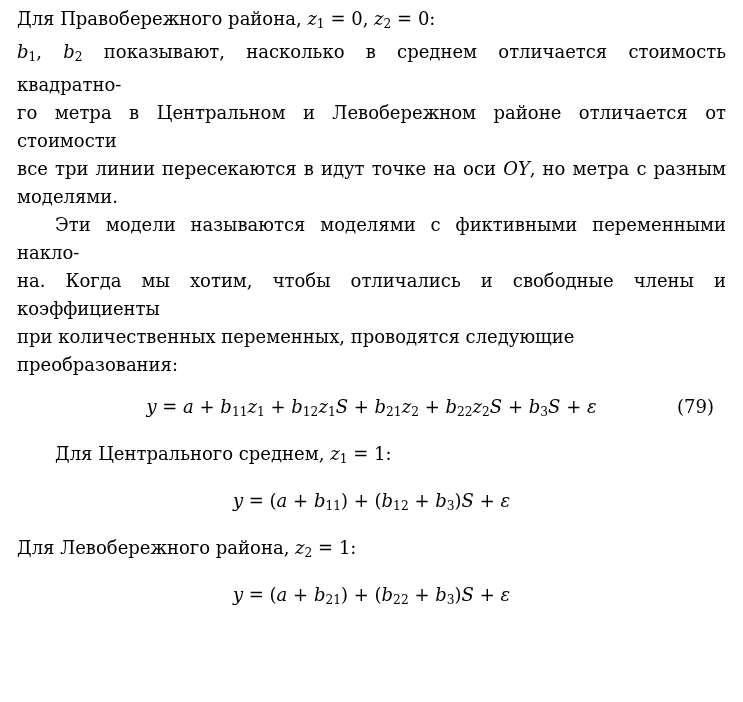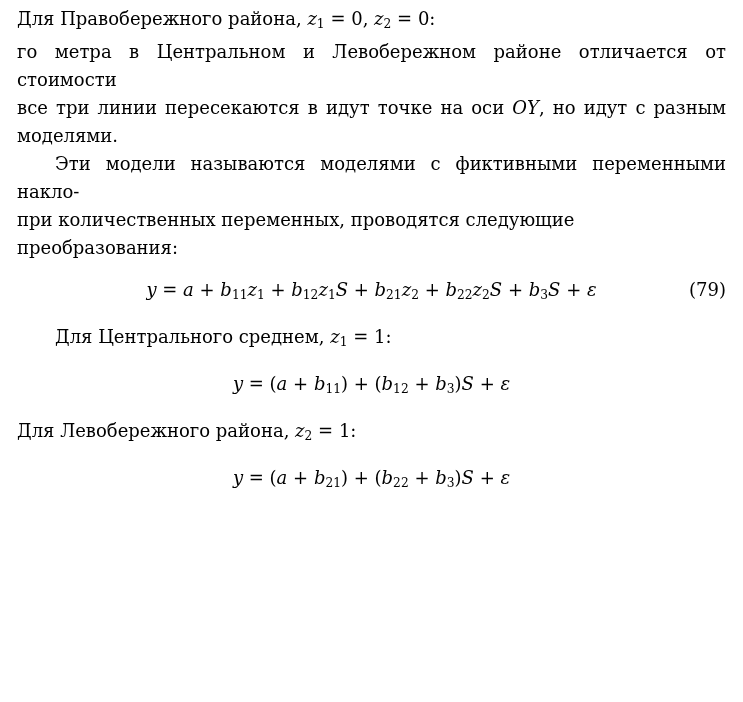--- a/index.html
+++ b/index.html
@@ -37,39 +37,41 @@
     letter-spacing: 0;
   }
   .equation {
     position: relative;
     margin: 14px 0;
     line-height: 28px;
     text-align: center;
   }
   .eq-tag {
     position: absolute;
-    right: 0;
+    right: 12px;
     top: 0;
     margin-left: 48px;
   }
 </style>
 </head>
 <body>
 
 <div id="page">
     <div class="para">
       <div class="tline last"><span class="rm">Для Правобережного района, </span><span class="it">z</span><span class="sub">1</span><span class="rm"> = 0, </span><span class="it">z</span><span class="sub">2</span><span class="rm"> = 0:</span></div>
     </div>
     <div class="para">
+      <div class="tline"><span class="it">b</span><span class="sub">1</span><span class="rm">, </span><span class="it">b</span><span class="sub">2</span><span class="rm"> показывают, насколько в среднем отличается стоимость квадратно-</span></div>
       <div class="tline"><span class="rm">го метра в Центральном и Левобережном районе отличается от стоимости</span></div>
-      <div class="tline"><span class="rm">все три линии пересекаются в идут точке на оси </span><span class="it">OY</span><span class="rm">, но идут с разным</span></div>
+      <div class="tline"><span class="rm">все три линии пересекаются в идут точке на оси </span><span class="it">OY</span><span class="rm">, но метра с разным</span></div>
       <div class="tline last"><span class="rm">моделями.</span></div>
     </div>
     <div class="para">
       <div class="tline indent"><span class="rm">Эти модели называются моделями с фиктивными переменными накло-</span></div>
+      <div class="tline"><span class="rm">на. Когда мы хотим, чтобы отличались и свободные члены и коэффициенты</span></div>
       <div class="tline last"><span class="rm">при количественных переменных, проводятся следующие преобразования:</span></div>
     </div>
     <div class="equation"><span class="eq-body"><span class="it">y</span><span class="rm"> = </span><span class="it">a</span><span class="rm"> + </span><span class="it">b</span><span class="sub">11</span><span class="it">z</span><span class="sub">1</span><span class="rm"> + </span><span class="it">b</span><span class="sub">12</span><span class="it">z</span><span class="sub">1</span><span class="it">S</span><span class="rm"> + </span><span class="it">b</span><span class="sub">21</span><span class="it">z</span><span class="sub">2</span><span class="rm"> + </span><span class="it">b</span><span class="sub">22</span><span class="it">z</span><span class="sub">2</span><span class="it">S</span><span class="rm"> + </span><span class="it">b</span><span class="sub">3</span><span class="it">S</span><span class="rm"> + </span><span class="it">ε</span></span><span class="eq-tag">(79)</span></div>
     <div class="para">
       <div class="tline last indent"><span class="rm">Для Центрального среднем, </span><span class="it">z</span><span class="sub">1</span><span class="rm"> = 1:</span></div>
     </div>
     <div class="equation"><span class="eq-body"><span class="it">y</span><span class="rm"> = (</span><span class="it">a</span><span class="rm"> + </span><span class="it">b</span><span class="sub">11</span><span class="rm">) + (</span><span class="it">b</span><span class="sub">12</span><span class="rm"> + </span><span class="it">b</span><span class="sub">3</span><span class="rm">)</span><span class="it">S</span><span class="rm"> + </span><span class="it">ε</span></span></div>
     <div class="para">
       <div class="tline last"><span class="rm">Для Левобережного района, </span><span class="it">z</span><span class="sub">2</span><span class="rm"> = 1:</span></div>
     </div>

